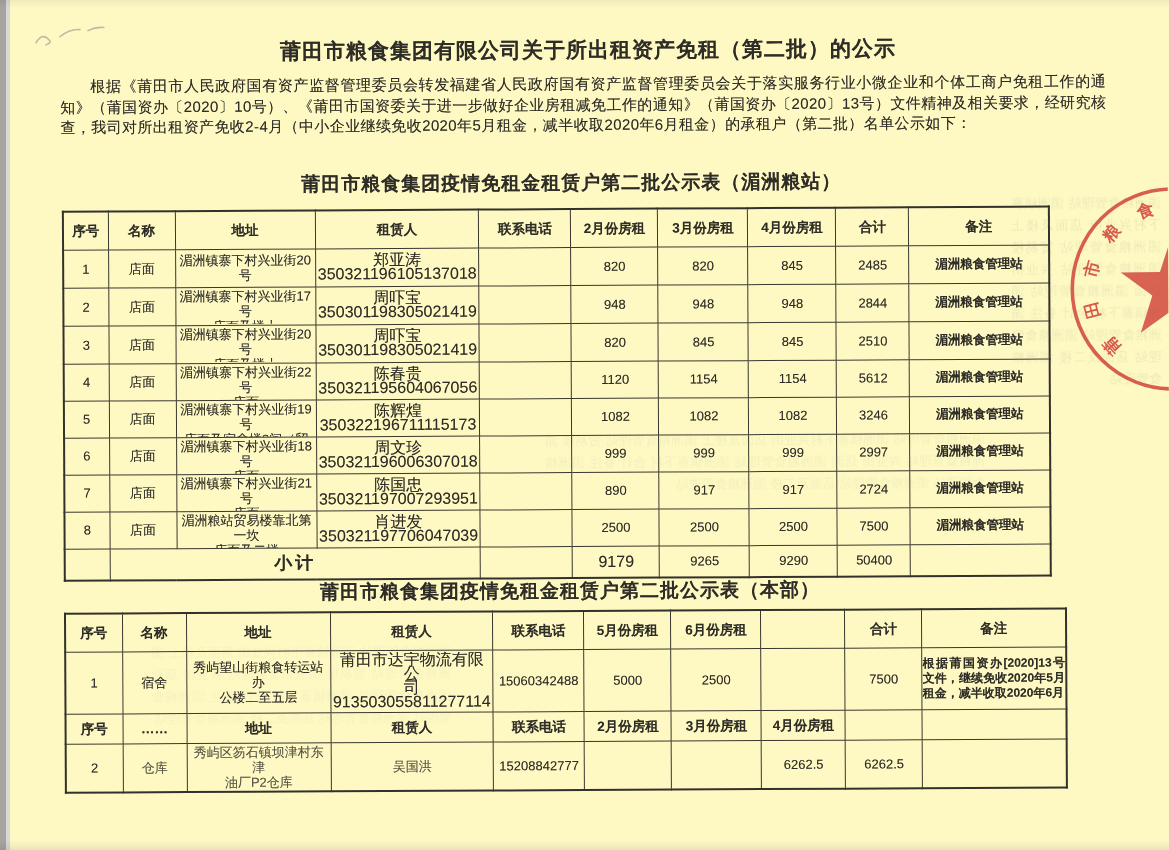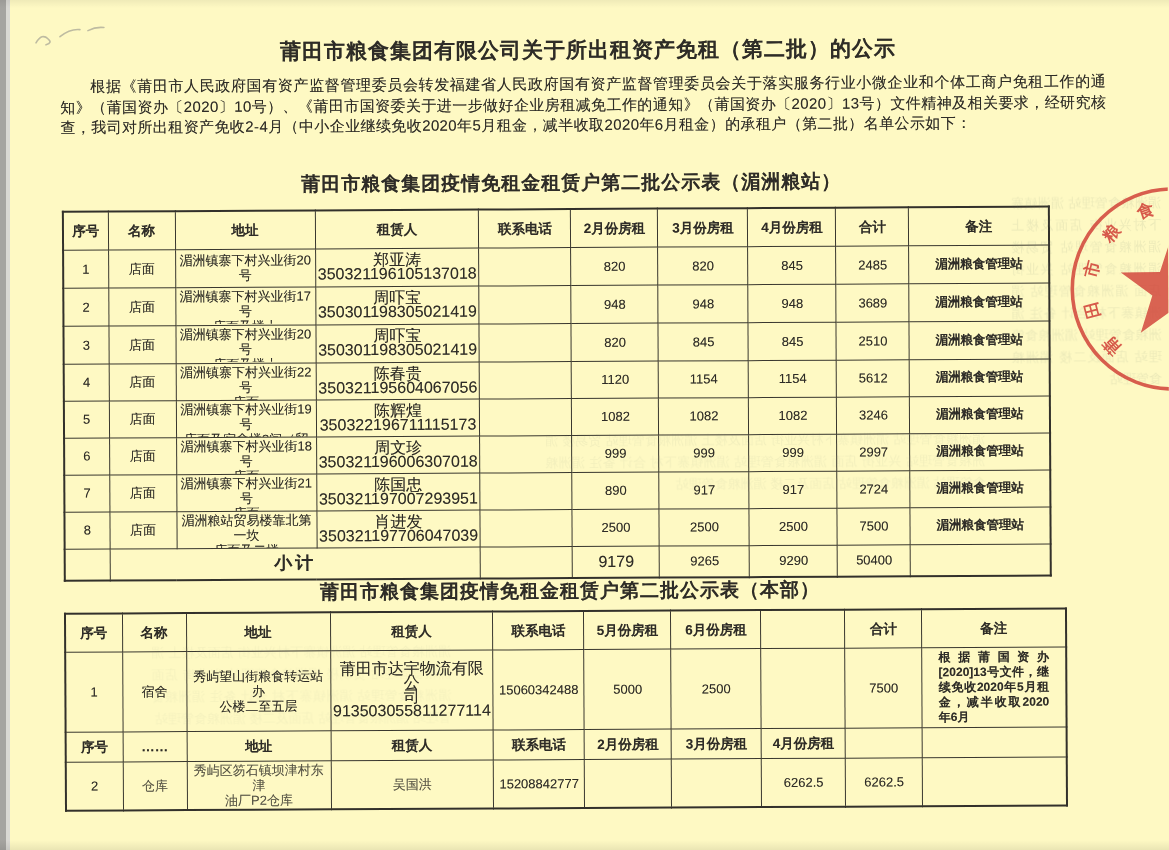--- a/index.html
+++ b/index.html
@@ -53,21 +53,21 @@
   #tb1 tbody tr:not(.subtotal) td:last-child .cw{font-weight:bold;font-size:12.5px;}
 
   
   #tb2 thead tr{height:38px;}
   #tb2 tbody tr:nth-child(1){height:62px;}
   #tb2 tbody tr:nth-child(2){height:30px;}
   #tb2 tbody tr:nth-child(3){height:48px;}
   #tb2 tbody tr.midhdr td .cw{font-weight:bold;font-size:13.5px;}
   #tb2 tbody tr:nth-child(1) td:nth-child(4) .cw{font-size:16px;line-height:14px;}
   #tb2 tbody tr:nth-child(1) td:last-child .cw{font-weight:bold;font-size:12px;line-height:15px;
-        text-align:justify;padding:2px 16px;}
+        text-align:justify;padding:2px 0;}
   #tb2 tbody tr:nth-child(3) td:nth-child(2) .cw,
   #tb2 tbody tr:nth-child(3) td:nth-child(3) .cw,
   #tb2 tbody tr:nth-child(3) td:nth-child(4) .cw{opacity:.8;}
 
   
   #stamp{position:absolute;left:1040px;top:180px;opacity:.92;}
 
   
   .bleed{position:absolute;color:#6b7d6f;opacity:.12;filter:blur(.6px);
         transform:scaleX(-1);font-size:13px;line-height:22px;word-break:break-all;
@@ -194,21 +194,21 @@
             <td>
               <div class="cw">948</div>
             </td>
             <td>
               <div class="cw">948</div>
             </td>
             <td>
               <div class="cw">948</div>
             </td>
             <td>
-              <div class="cw">3689</div>
+              <div class="cw">2844</div>
             </td>
             <td>
               <div class="cw">湄洲粮食管理站</div>
             </td>
           </tr>
           <tr>
             <td>
               <div class="cw">3</div>
             </td>
             <td>

